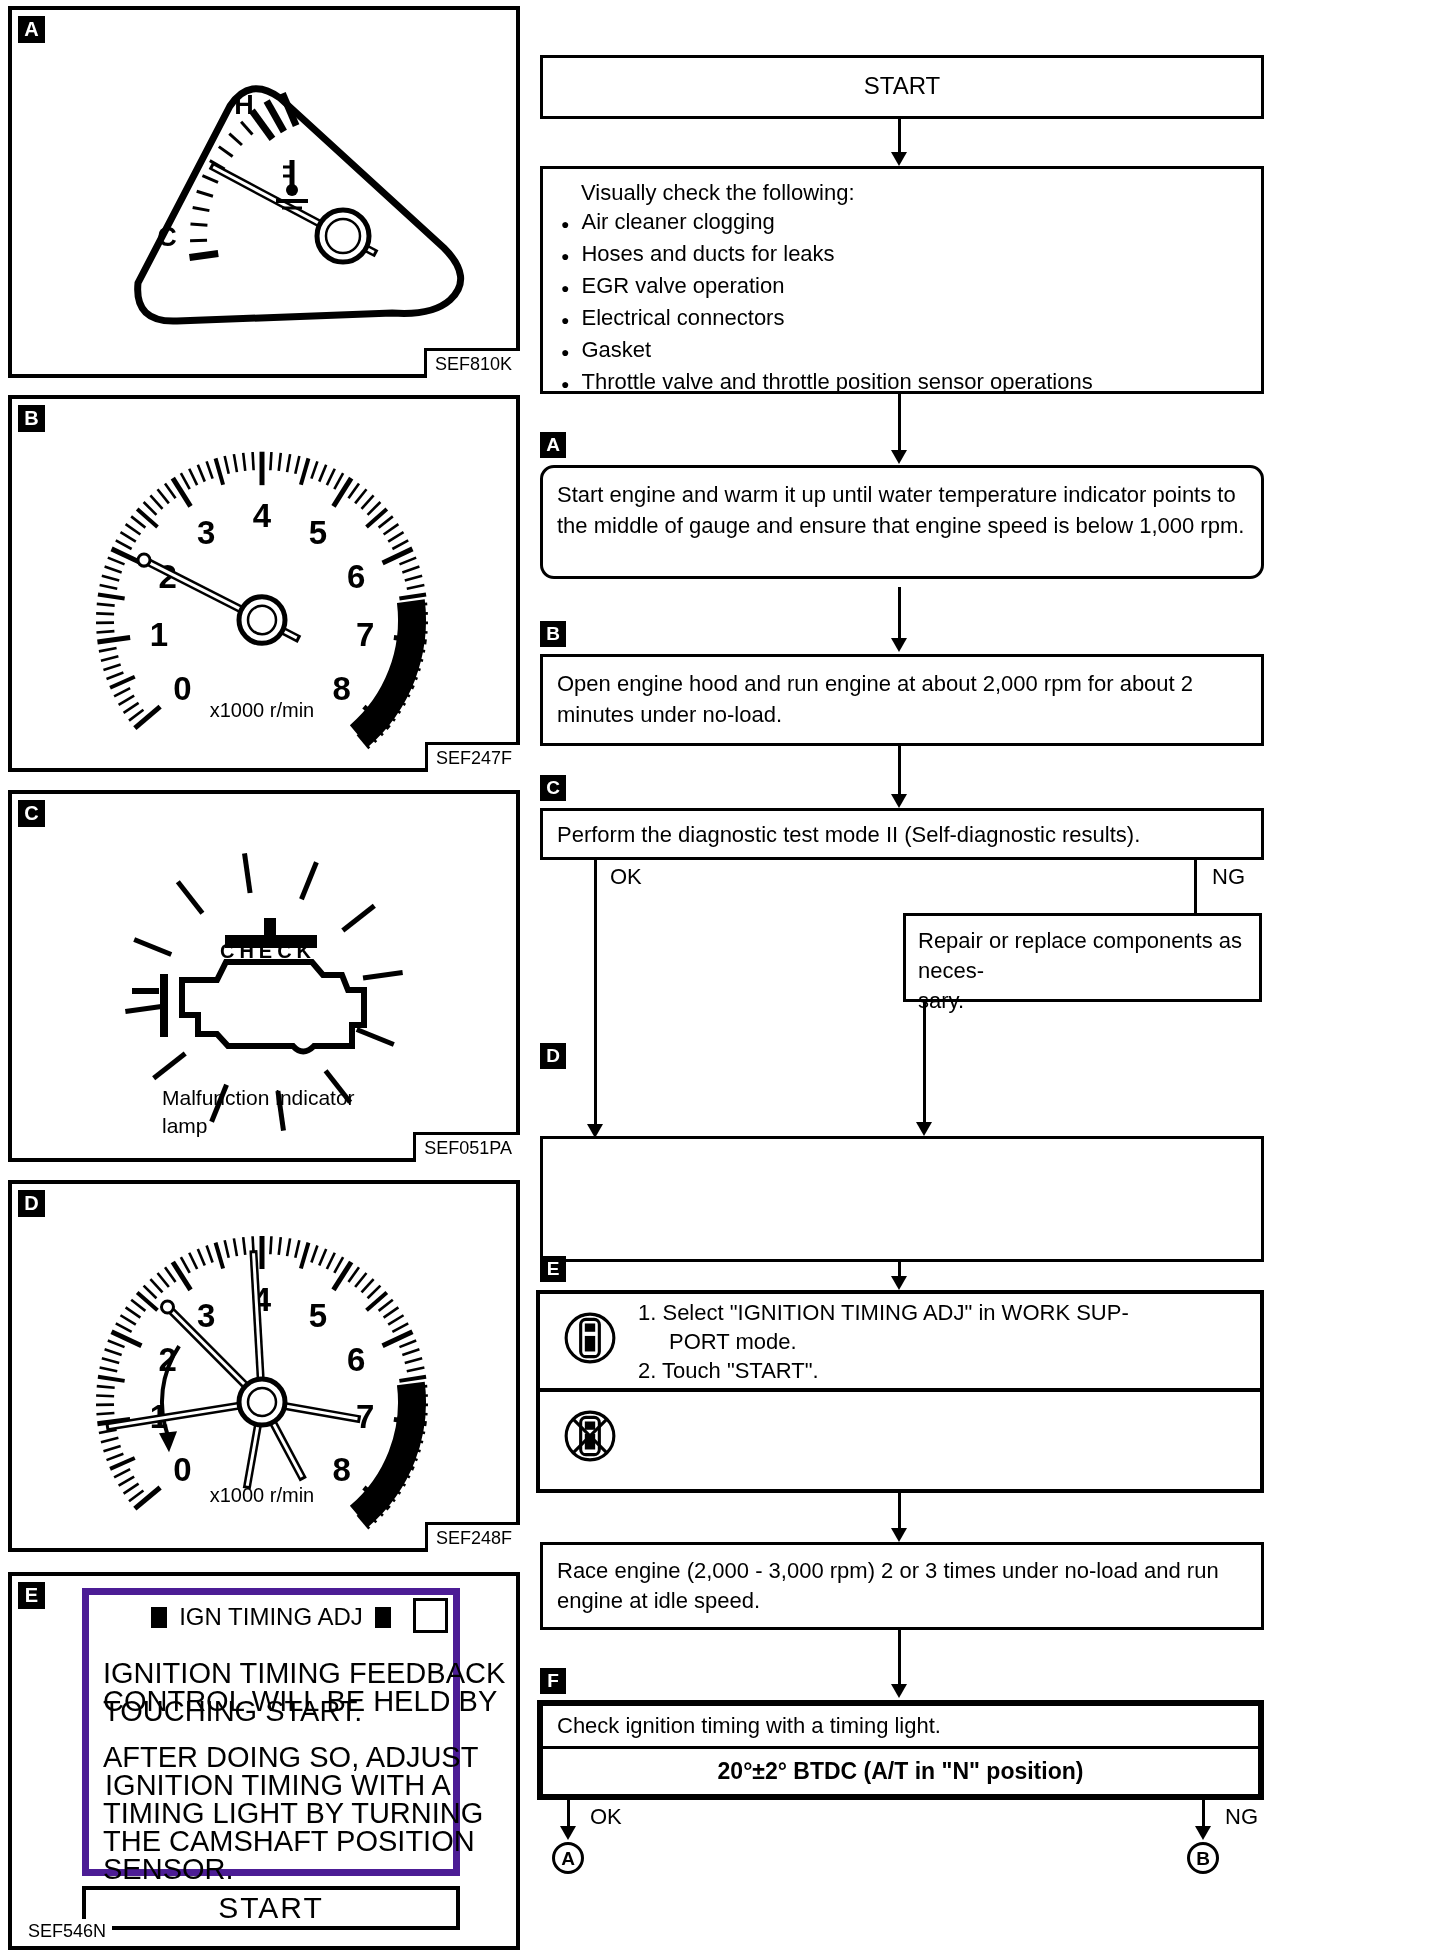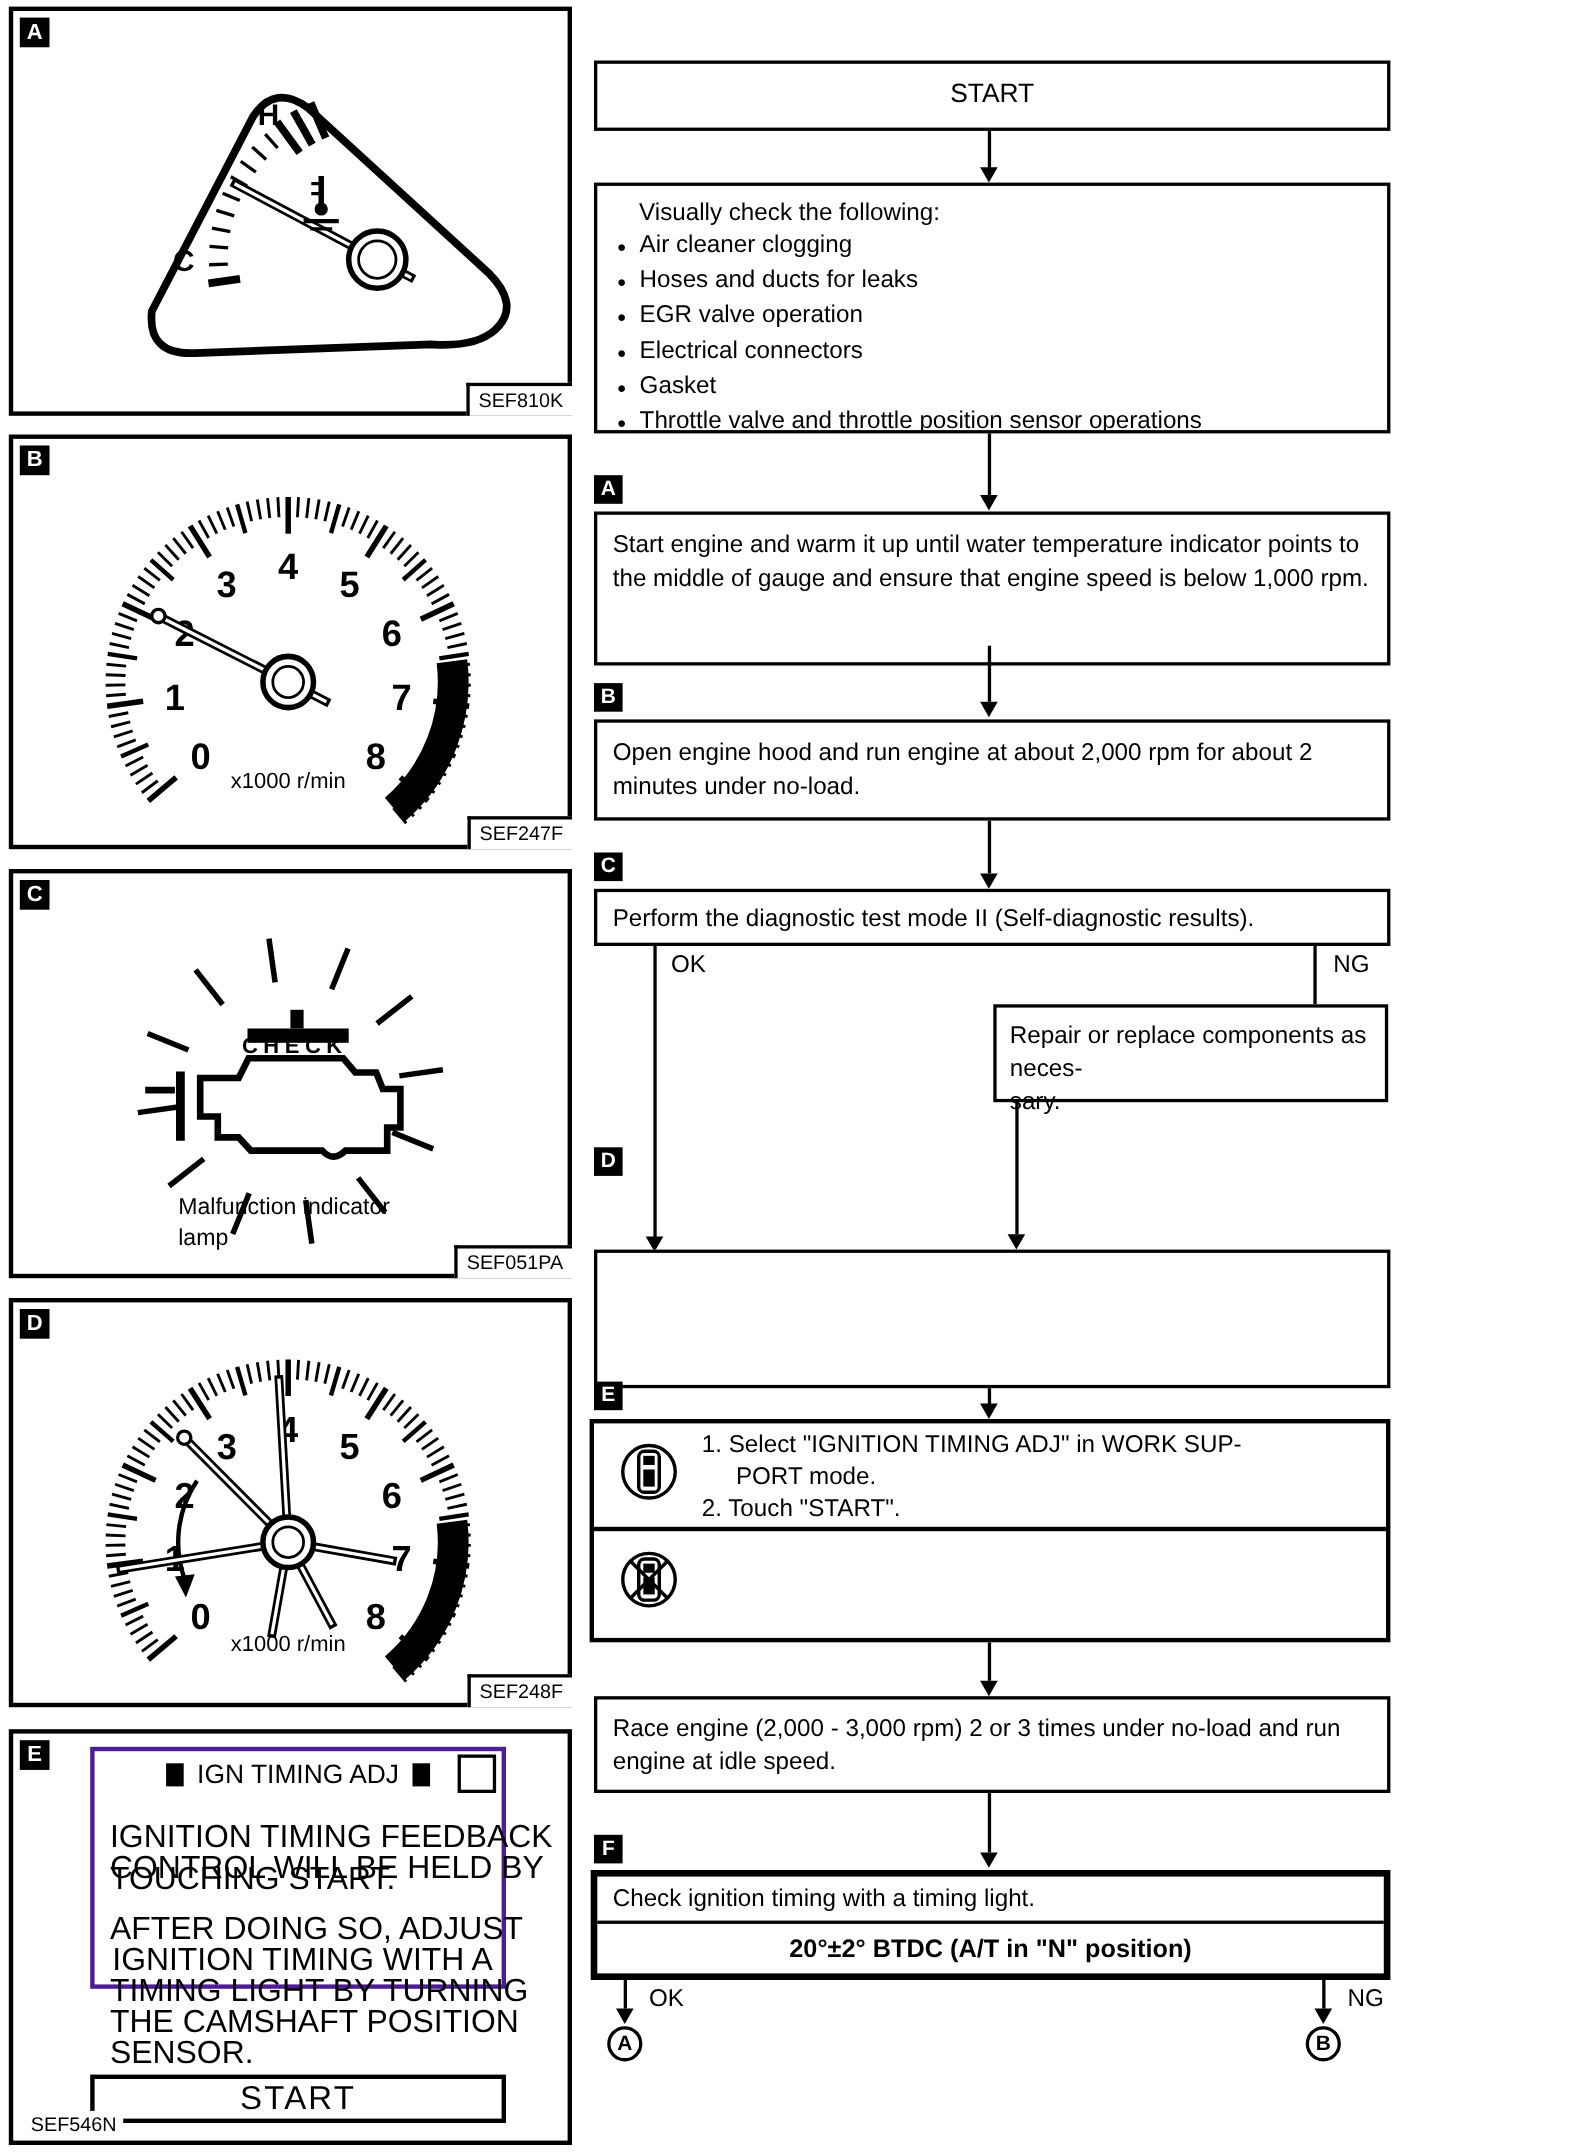--- a/index.html
+++ b/index.html
@@ -14,21 +14,21 @@
   .sef{position:absolute;right:-4px;bottom:-4px;border-top:3px solid #000;border-left:3px solid #000;
        background:#fff;font-size:18px;padding:3px 8px;z-index:3;}
   .sef-e{position:absolute;left:10px;bottom:2px;background:#fff;font-size:18px;padding:2px 6px;z-index:3;}
   .overlay{position:absolute;z-index:2;}
   .dial-unit{left:140px;top:300px;width:220px;text-align:center;font-size:20px;}
   .gauge-h{left:214px;top:80px;width:36px;text-align:center;font-weight:bold;font-size:27px;}
   .gauge-c{left:140px;top:212px;width:30px;text-align:center;font-weight:bold;font-size:27px;}
   .check-word{left:168px;top:146px;width:176px;text-align:center;font-weight:bold;font-size:20px;letter-spacing:5px;}
   .mil-caption{left:150px;top:290px;font-size:21px;line-height:28px;}
   
-  .scr{position:absolute;left:70px;top:12px;width:378px;height:220px;border:4px solid #4c1d95;background:#fff;}
+  .scr{position:absolute;left:70px;top:12px;width:378px;height:288px;border:7px solid #4c1d95;background:#fff;}
   .scr-title{position:absolute;left:0;top:8px;width:100%;text-align:center;font-size:24px;}
   .scr-title .sq{display:inline-block;width:16px;height:21px;background:#000;vertical-align:-3px;margin:0 12px;}
   .scr-corner{position:absolute;right:5px;top:3px;width:35px;height:35px;border:3px solid #000;background:#fff;}
   .scr-line{position:absolute;left:14px;width:350px;font-size:29px;white-space:nowrap;}
   .scr-btn{position:absolute;left:70px;top:310px;width:378px;height:44px;border:4px solid #000;
            text-align:center;font-size:30px;line-height:36px;letter-spacing:2px;}
   
   .flowbox{position:absolute;border:3px solid #000;background:#fff;font-size:22px;}
   .flow-chip{position:absolute;width:26px;height:26px;background:#000;color:#fff;
              font:bold 19px/26px "Liberation Sans",sans-serif;text-align:center;}
@@ -391,21 +391,21 @@
       </div>
     <div class="bullet-row">
         <span class="b"></span>
         <span>Throttle valve and throttle position sensor operations</span>
       </div>
   </div>
   <div class="vline" style="left:898px;top:394px;height:56px;"></div>
   <div class="ahead" style="left:891px;top:450px;"></div>
 
   <div class="flow-chip" style="left:540px;top:432px;">A</div>
-  <div class="flowbox" style="left:540px;top:465px;width:724px;height:140px;padding:11px 14px;line-height:31px;">Start engine and warm it up until water temperature indicator points to the middle of gauge and ensure that engine speed is below 1,000 rpm.</div>
+  <div class="flowbox" style="left:540px;top:465px;width:724px;height:114px;padding:11px 14px;line-height:31px;border-radius:14px;">Start engine and warm it up until water temperature indicator points to the middle of gauge and ensure that engine speed is below 1,000 rpm.</div>
   <div class="vline" style="left:898px;top:587px;height:51px;"></div>
   <div class="ahead" style="left:891px;top:638px;"></div>
 
   <div class="flow-chip" style="left:540px;top:621px;">B</div>
   <div class="flowbox" style="left:540px;top:654px;width:724px;height:92px;padding:11px 14px;line-height:31px;">Open engine hood and run engine at about 2,000 rpm for about 2 minutes under no-load.</div>
   <div class="vline" style="left:898px;top:746px;height:48px;"></div>
   <div class="ahead" style="left:891px;top:794px;"></div>
 
   <div class="flow-chip" style="left:540px;top:775px;">C</div>
   <div class="flowbox" style="left:540px;top:808px;width:724px;height:52px;padding:9px 14px;line-height:30px;">Perform the diagnostic test mode II (Self-diagnostic results).</div>

